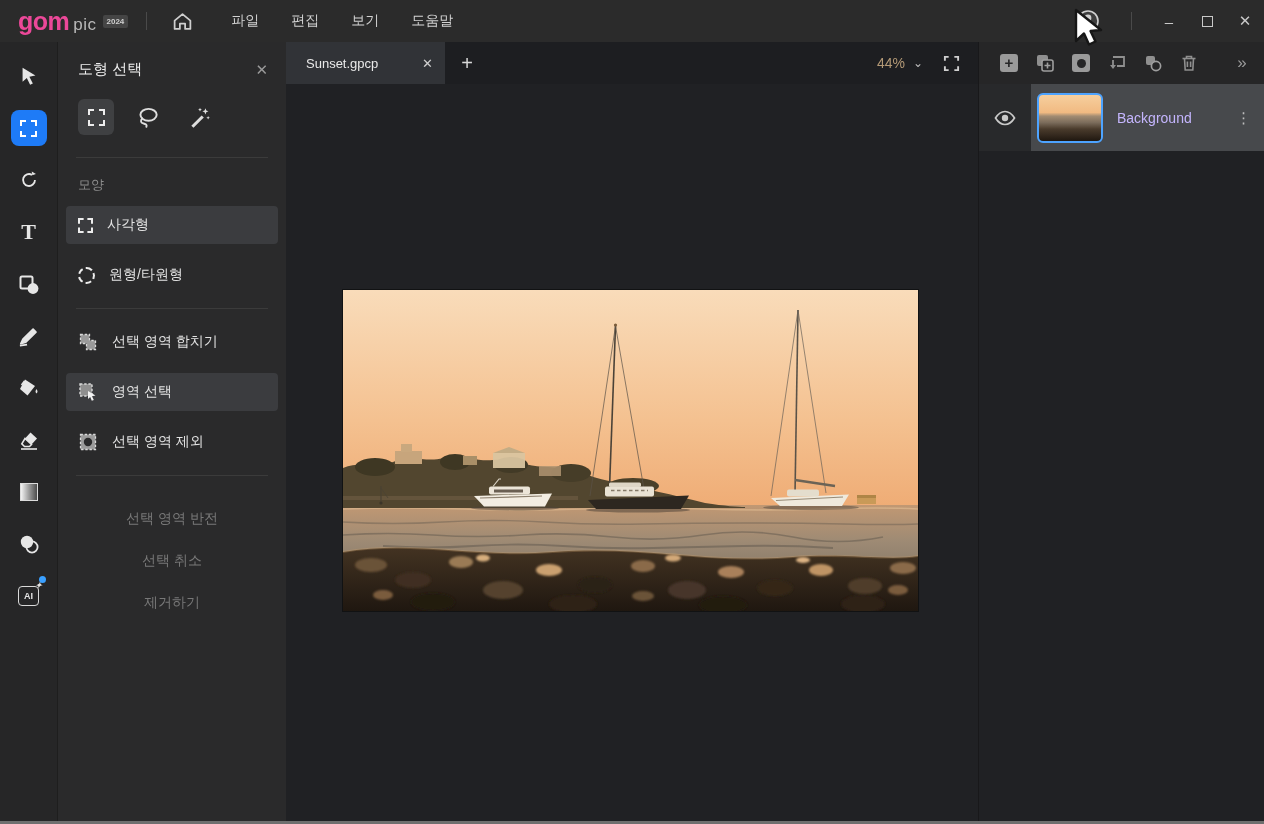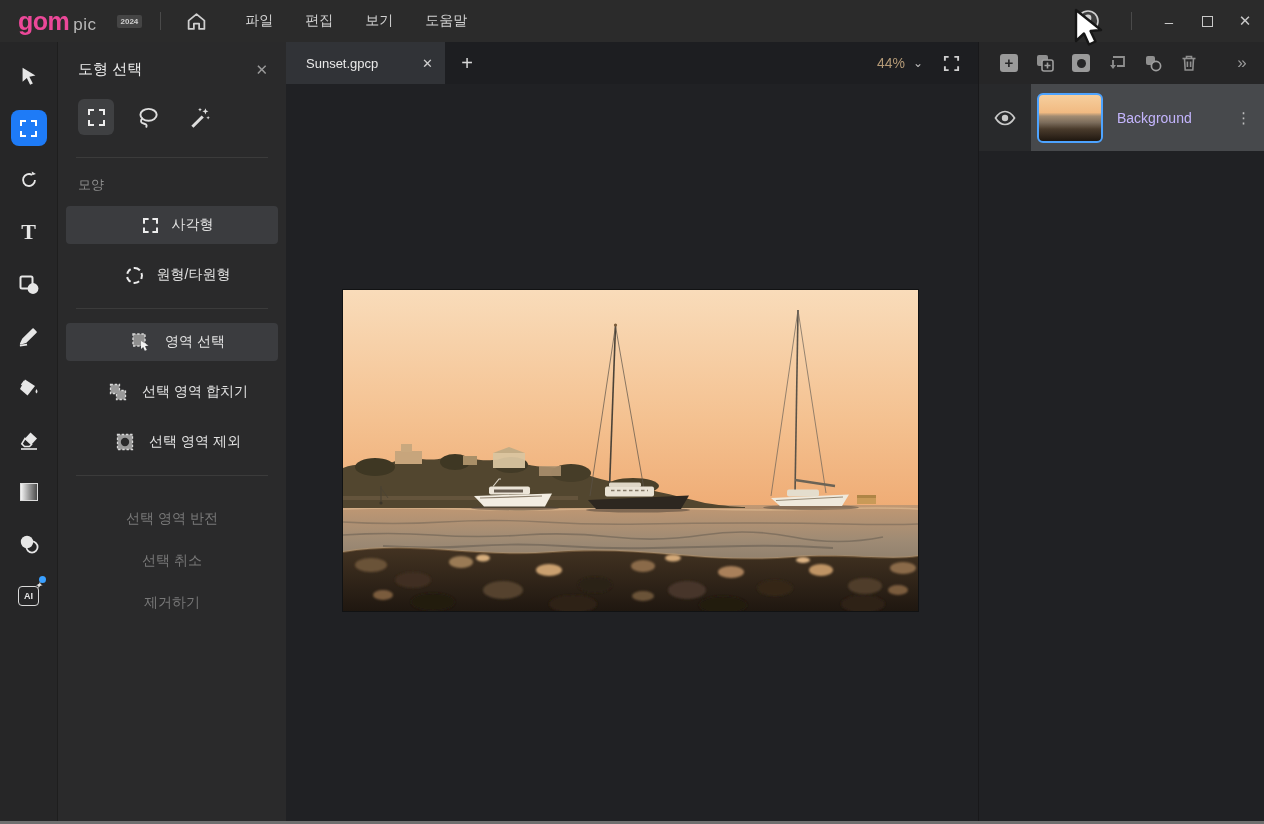--- a/index.html
+++ b/index.html
@@ -6,21 +6,21 @@
   html,body { width:1264px; height:824px; overflow:hidden; }
   body { font-family:"Liberation Sans", sans-serif; background:#202124; color:#e3e3e3;
          -webkit-user-select:none; user-select:none; position:relative; }
 
   
   .titlebar { height:42px; background:#2b2b2b; display:flex; align-items:center; padding-left:18px; }
   .brand { display:flex; align-items:baseline; gap:4px; }
   .brand-bold { font-weight:800; font-size:25px; letter-spacing:-0.5px; color:#ec4899; }
   .brand-light { font-size:17px; color:#b9b9b9; letter-spacing:0.5px; }
   .brand-badge { font-size:8px; background:#454545; color:#cfcfcf; border-radius:2px; padding:2px 4px;
-                 position:relative; top:-6px; margin-left:16px; font-weight:bold; }
+                 position:relative; top:-6px; margin-left:2px; font-weight:bold; }
   .tb-divider { width:1px; height:18px; background:#4a4a4a; margin:0 18px; }
   .home-btn { width:34px; height:34px; display:flex; align-items:center; justify-content:center; margin-right:16px; }
   .menu-item { font-size:14px; color:#d2d2d2; padding:10px 16px; cursor:default; }
   .tb-right { margin-left:auto; display:flex; align-items:center; }
   .account-btn { width:34px; height:34px; display:flex; align-items:center; justify-content:center; margin-right:8px; }
   .win-btn { width:38px; height:42px; display:flex; align-items:center; justify-content:center;
              color:#c9c9c9; font-size:15px; }
   .max-glyph { width:11px; height:11px; border:1.5px solid #c9c9c9; display:inline-block; }
 
   
@@ -45,21 +45,21 @@
   .options-panel { width:228px; background:#2a2a2b; display:flex; flex-direction:column; }
   .panel-header { display:flex; align-items:center; padding:18px 18px 10px 20px; }
   .panel-title { font-size:15px; color:#ededed; }
   .panel-close { margin-left:auto; color:#9a9a9a; font-size:15px; }
   .tool-row { display:flex; align-items:center; gap:16px; padding:10px 0 14px 20px; }
   .tool-cell { width:36px; height:36px; display:flex; align-items:center; justify-content:center; border-radius:6px; }
   .tool-cell.selected { background:#3f4042; }
   .p-divider { border-top:1px solid #3b3b3b; margin:8px 18px; }
   .section-label { font-size:13px; color:#8d8d8d; padding:10px 0 6px 20px; }
   .option-btn { display:flex; align-items:center; gap:14px; height:38px; margin:6px 8px; padding-left:12px;
-                border-radius:4px; font-size:14px; color:#e3e3e3;justify-content:center; }
+                border-radius:4px; font-size:14px; color:#e3e3e3; }
   .option-btn.selected { background:#3b3c3f; }
   .dash-rect-sm { width:15px; height:15px; border:2px dashed #ededed; flex:none; }
   .dash-circle { width:17px; height:17px; border:2px dashed #ededed; border-radius:50%; flex:none; }
   .mode-ic { width:20px; height:20px; flex:none; }
   .panel-actions { display:flex; flex-direction:column; align-items:center; gap:0; margin-top:14px; }
   .action-link { color:#787878; font-size:14px; padding:12px 0; }
 
   
   .canvas-col { flex:1; display:flex; flex-direction:column; background:#202124; min-width:0; }
   .tabbar { height:42px; background:#1d1e21; display:flex; align-items:center; }
@@ -254,36 +254,36 @@
     <div class="option-btn selected">
       <span class="dash-rect-sm"></span>
       <span>사각형</span>
     </div>
     <div class="option-btn">
       <span class="dash-circle"></span>
       <span>원형/타원형</span>
     </div>
     <div class="p-divider"></div>
 
+    <div class="option-btn">
+      <span class="mode-ic">
+        <svg width="20" height="20" viewBox="0 0 20 20">
+          <path d="M2.5 2.5 h9 v6 h6 v9 h-9 v-6 h-6 Z" fill="#9a9a9a" stroke="#d9d9d9" stroke-width="1.3" stroke-dasharray="2.4 1.8"></path>
+        </svg>
+      </span>
+      <span>선택 영역 합치기</span>
+    </div>
     <div class="option-btn selected">
       <span class="mode-ic">
         <svg width="20" height="20" viewBox="0 0 20 20">
           <rect x="2" y="2" width="12" height="12" fill="#8f8f8f" stroke="#d9d9d9" stroke-width="1.4" stroke-dasharray="2.4 1.8"></rect>
           <path d="M10 9 L17.5 13.5 L14 14.2 L15.8 18 L13.8 18.8 L12.2 15 L10 17 Z" fill="#f2f2f2"></path>
         </svg>
       </span>
       <span>영역 선택</span>
-    </div>
-    <div class="option-btn">
-      <span class="mode-ic">
-        <svg width="20" height="20" viewBox="0 0 20 20">
-          <path d="M2.5 2.5 h9 v6 h6 v9 h-9 v-6 h-6 Z" fill="#9a9a9a" stroke="#d9d9d9" stroke-width="1.3" stroke-dasharray="2.4 1.8"></path>
-        </svg>
-      </span>
-      <span>선택 영역 합치기</span>
     </div>
     <div class="option-btn">
       <span class="mode-ic">
         <svg width="20" height="20" viewBox="0 0 20 20">
           <rect x="2.5" y="2.5" width="15" height="15" fill="#9a9a9a" stroke="#d9d9d9" stroke-width="1.3" stroke-dasharray="2.4 1.8"></rect>
           <circle cx="10" cy="10" r="4.2" fill="#2a2a2b"></circle>
         </svg>
       </span>
       <span>선택 영역 제외</span>
     </div>

